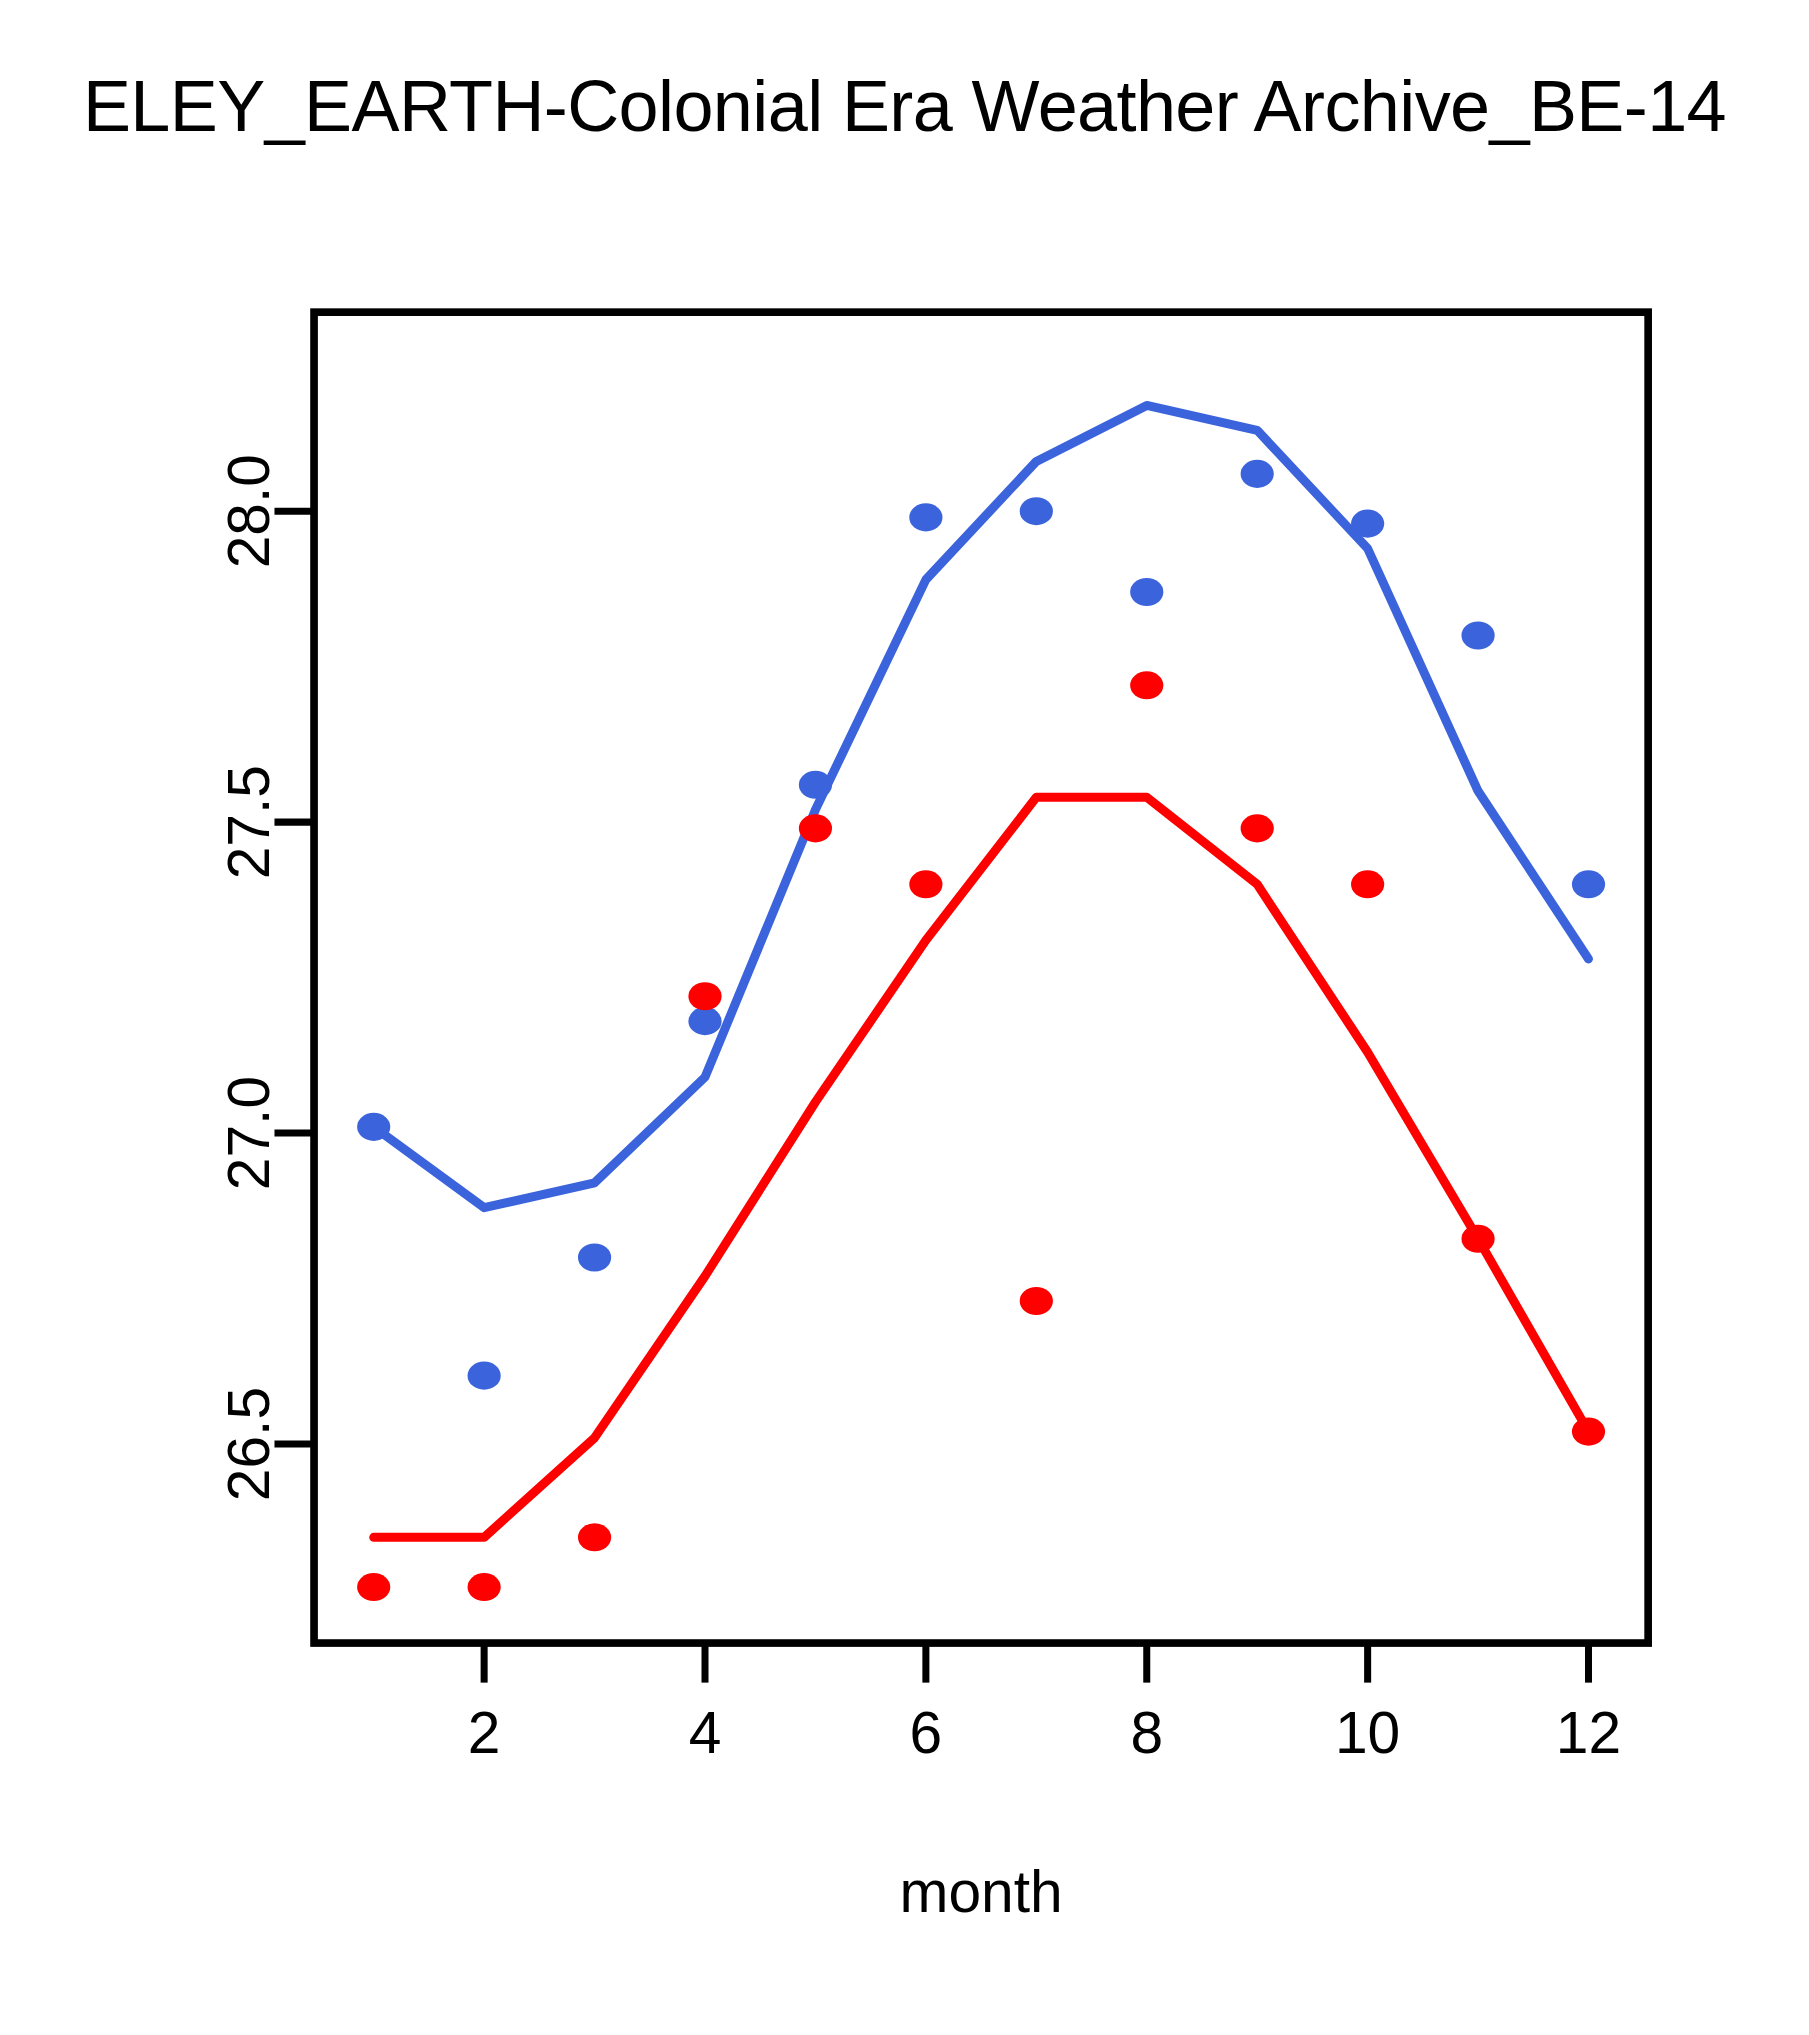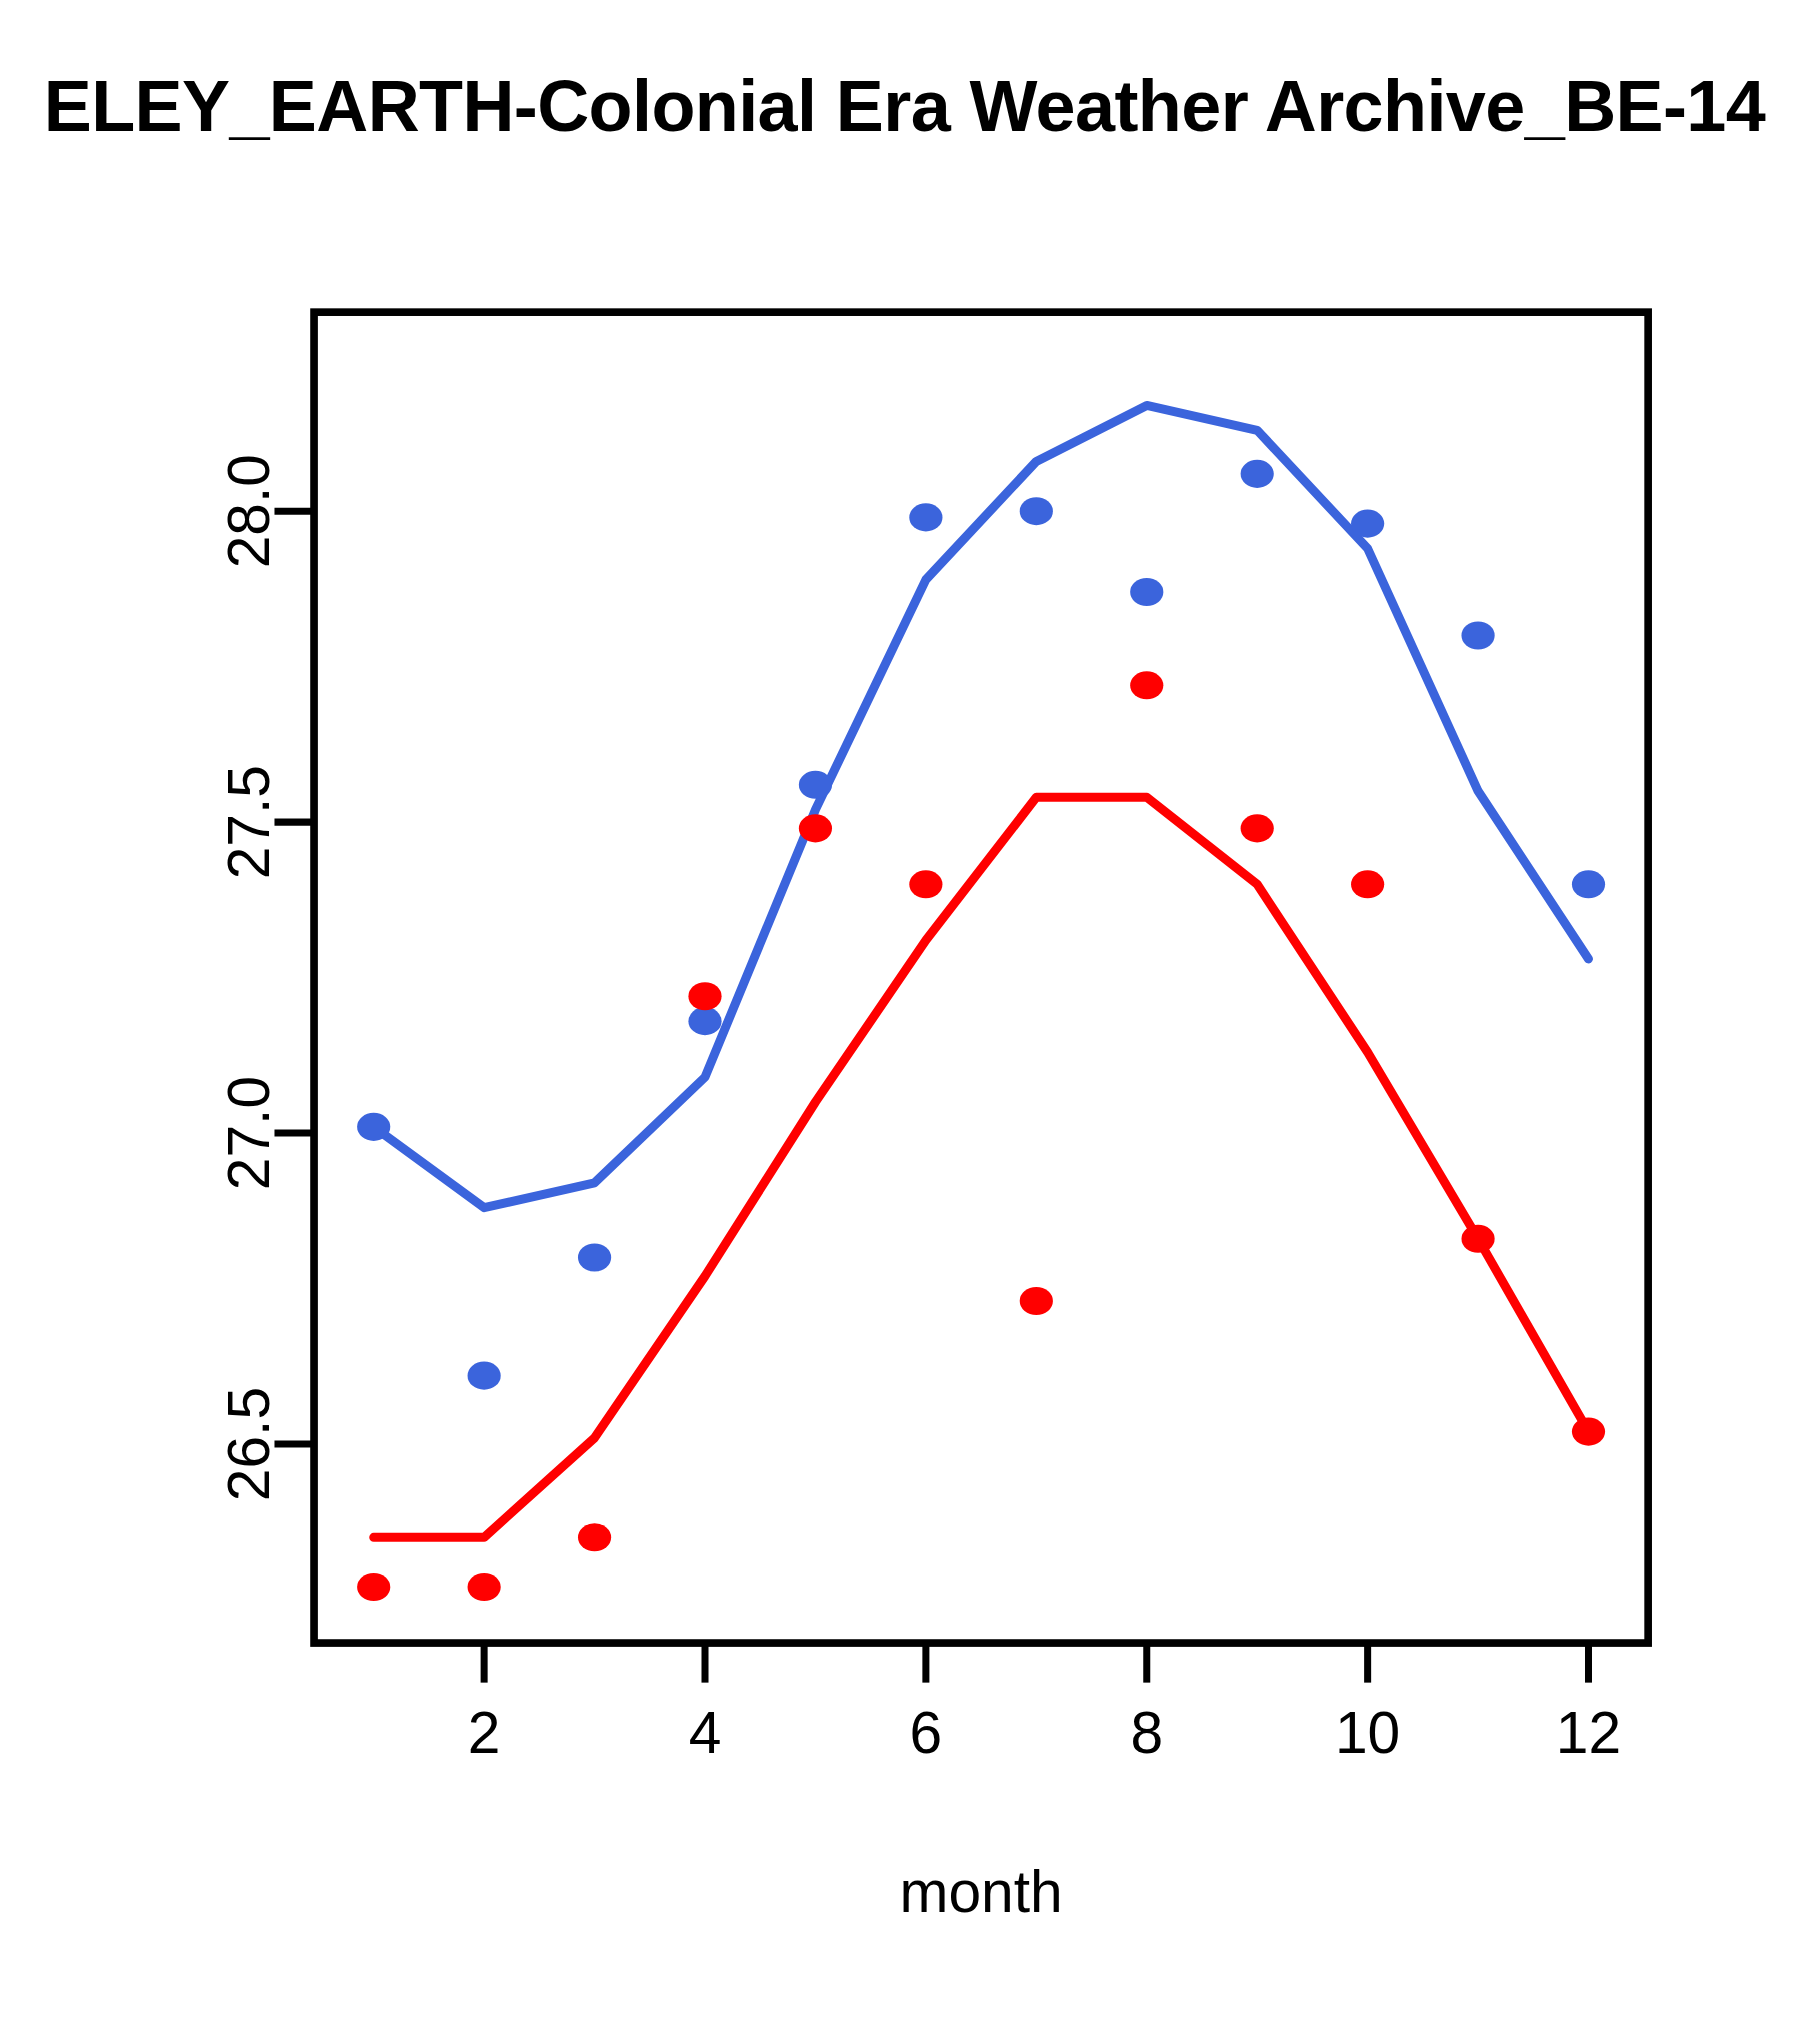--- a/index.html
+++ b/index.html
@@ -1,21 +1,21 @@
 <!DOCTYPE html>
 <html style="font-size:10.2px"><head>
 <meta charset="utf-8">
 <style>
   html,body{margin:0;padding:0;background:#ffffff;}
   body{width:1809px;height:2035px;font-family:"Liberation Sans",sans-serif;overflow:hidden;}
   #root{position:relative;width:1809px;height:2035px;background:#fff;}
   #chart-title{
     position:absolute;top:0;left:0;width:1809px;height:211px;
     display:flex;align-items:center;justify-content:center;
-    font-weight:bold;font-size:72px;color:#000;white-space:nowrap;
+    font-weight:normal;font-size:72px;color:#000;white-space:nowrap;
     letter-spacing:-0.6px;
   }
   #plot-svg{position:absolute;top:0;left:0;}
   .tick-label{font-family:"Liberation Sans",sans-serif;font-size:92px;fill:#000;}
   .axis-title{font-family:"Liberation Sans",sans-serif;font-size:92px;fill:#000;}
 </style>
 </head>
 <body>
 
 <div id="root">

